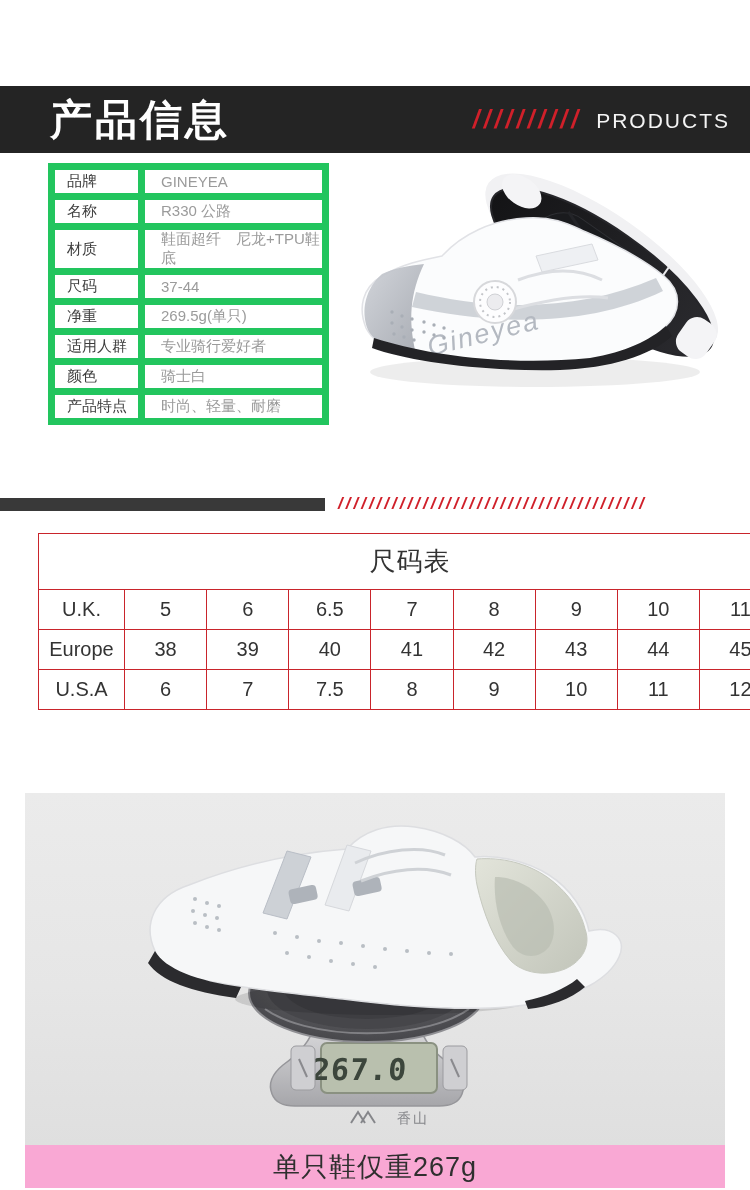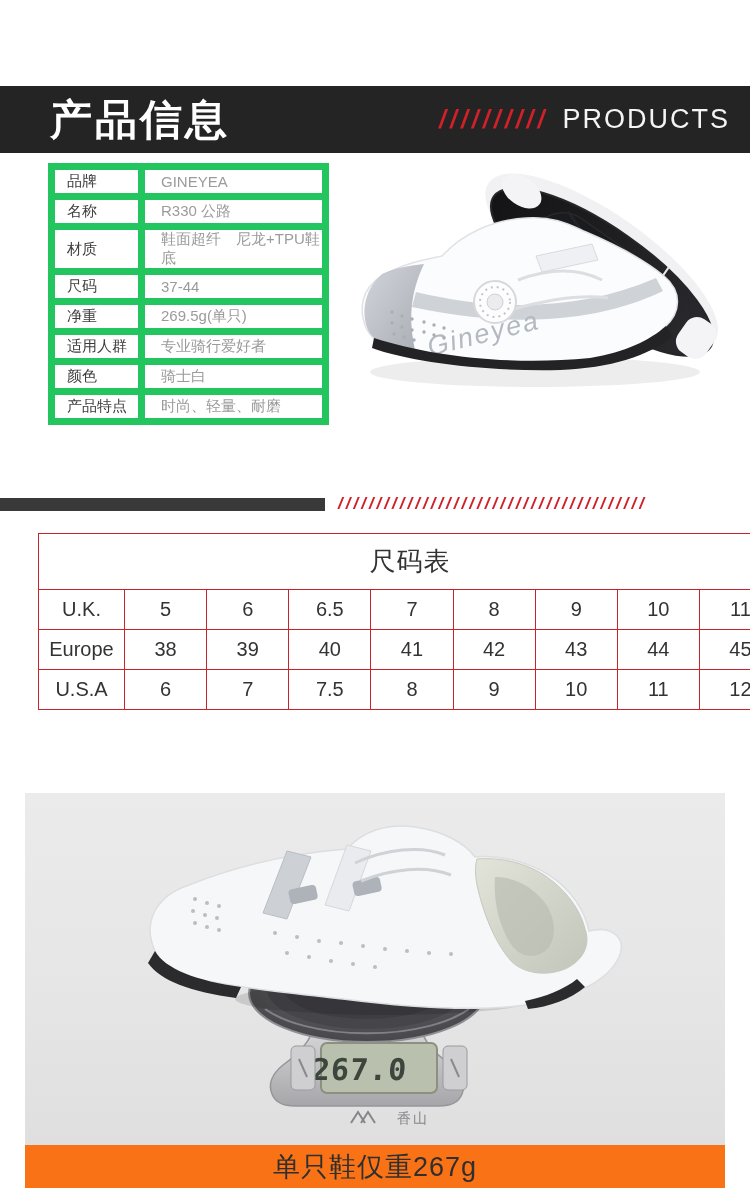--- a/index.html
+++ b/index.html
@@ -11,21 +11,21 @@
 
   
   .header-bar {
     position:absolute; top:38px; left:0; width:750px; height:67px;
     background:#242424; display:flex; align-items:center;
     justify-content:space-between; padding:0 20px 0 50px;margin-top:48px;
   }
   .header-title { color:#fff; font-size:42px; font-weight:700; letter-spacing:3px; }
   .header-right { display:flex; align-items:baseline; gap:14px; }
   .header-slashes { color:#d0202a; font-size:25px; font-weight:700; font-style:italic; letter-spacing:4px; }
-  .products-label { color:#f4f4f4; font-size:27px; letter-spacing:2px; font-weight:400; }
+  .products-label { color:#f4f4f4; font-size:21px; letter-spacing:2px; font-weight:400; }
 
   
   .spec-table {
     position:absolute; top:163px; left:48px; width:281px;
     border-collapse:collapse; font-size:15px;
   }
   .spec-table td { height:30px; border:7px solid #22c55e; vertical-align:middle; }
   .spec-table td.spec-label { width:90px; padding-left:12px; color:#3d3d3d; }
   .spec-table td.spec-value { padding-left:16px; color:#9b9b9b; }
 
@@ -49,21 +49,21 @@
   .size-table .size-row td { height:40px; font-size:20px; }
   .size-table col.first { width:86px; }
 
   
   .photo-block { position:absolute; top:793px; left:25px; width:700px; }
   .photo-area {
     width:700px; height:352px; position:relative; overflow:hidden;
     background:linear-gradient(180deg,#ebebeb 0%,#e6e6e6 55%,#dfdfdf 100%);
   }
   .caption-bar {
-    width:700px; height:43px; background:#f97316;
+    width:700px; height:43px; background:#f9a8d4;
     display:flex; align-items:center; justify-content:center;
   }
   .caption-text { font-size:27px; color:#2f2f2f; letter-spacing:1px; }
 
   svg text.brand-script { font-family:"Liberation Sans",sans-serif; }
   svg text.lcd { font-family:"DejaVu Sans Mono","Liberation Mono",monospace; }
 </style>
 </head>
 <body>
 

